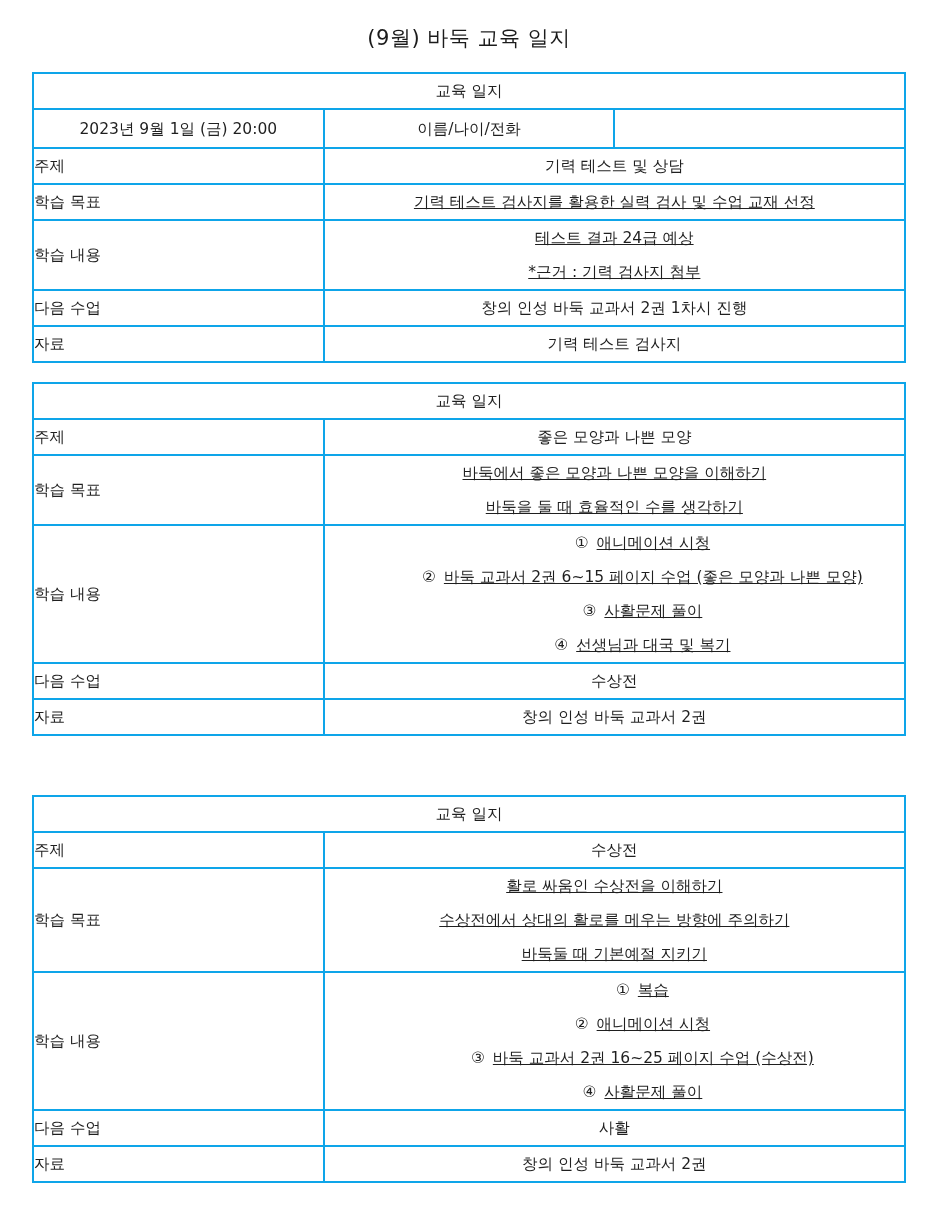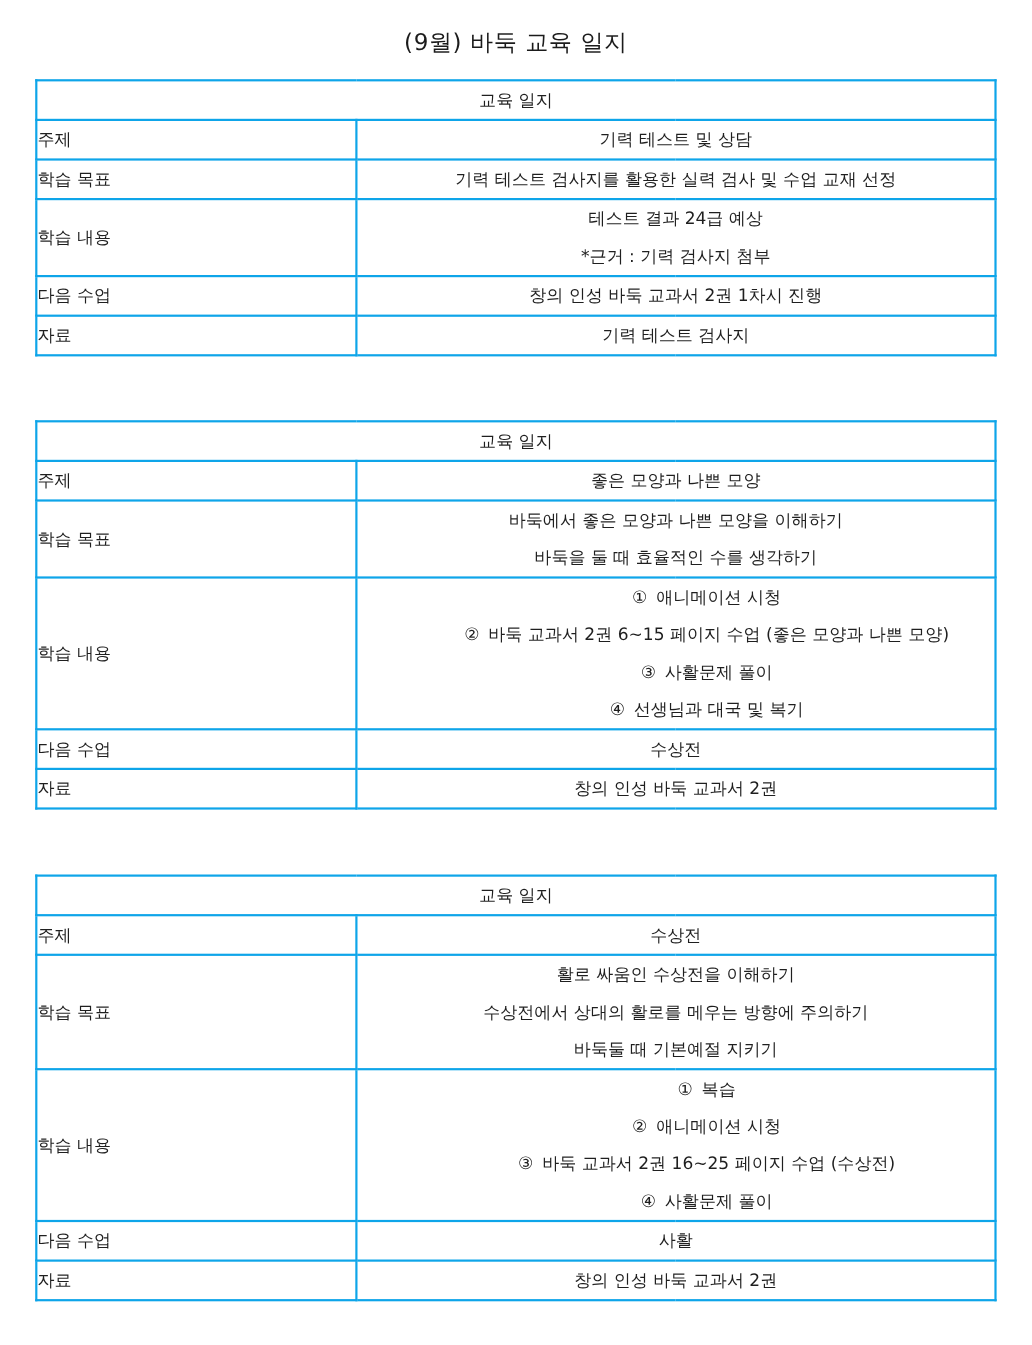--- a/index.html
+++ b/index.html
@@ -88,20 +88,21 @@
     padding-left: 9px;
     white-space: pre;
   }
 
   .lines { display: block; }
   .lines .ln {
     display: block;
     height: 34px;
     line-height: 34px;
     white-space: pre;
+    text-decoration: underline;
   }
   .lines .ln.num {
     padding-left: 48px;
   }
   .num .marker {
     display: inline-block;
     width: 30px;
   }
 </style>
 </head>
@@ -109,20 +110,25 @@
 
 <div class="page">
 
   <div class="doc-title">(9월) 바둑 교육 일지</div>
 
   <div id="tables-host">
       <table class="journal" style="top: 72px;">
         <tbody>
           <tr>
             <td class="cell-title" colspan="3">교육 일지</td>
+          </tr>
+          <tr>
+            <td class="cell-date col-date">2023년 9월 1일 (금) 20:00</td>
+            <td class="cell-idhead col-idhead">이름/나이/전화</td>
+            <td class="cell-idval col-idval"></td>
           </tr>
           <tr style="height: 34px;">
             <td class="cell-label col-label">주제</td>
             <td class="cell-text col-body" colspan="2">기력 테스트 및 상담</td>
           </tr>
           <tr style="height: 34px;">
             <td class="cell-label col-label">학습 목표</td>
             <td class="cell-text col-body" colspan="2"><span class="lines"><span class="ln">기력 테스트 검사지를 활용한 실력 검사 및 수업 교재 선정</span></span></td>
           </tr>
           <tr style="height: 68px;">

